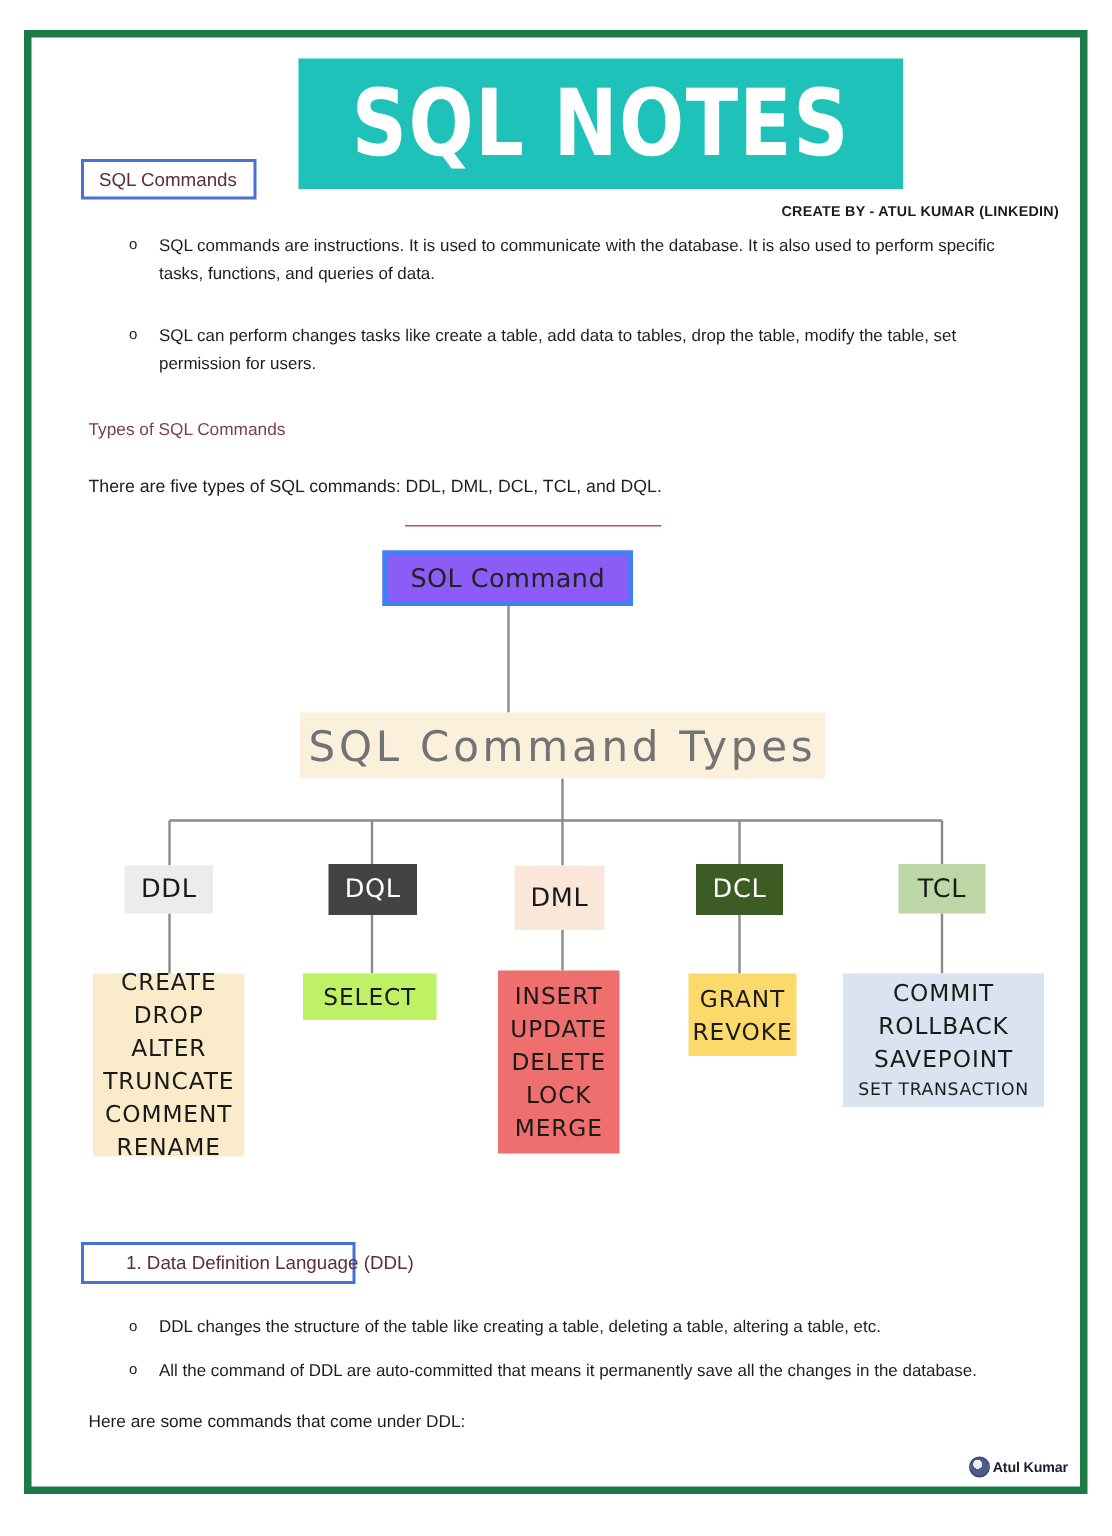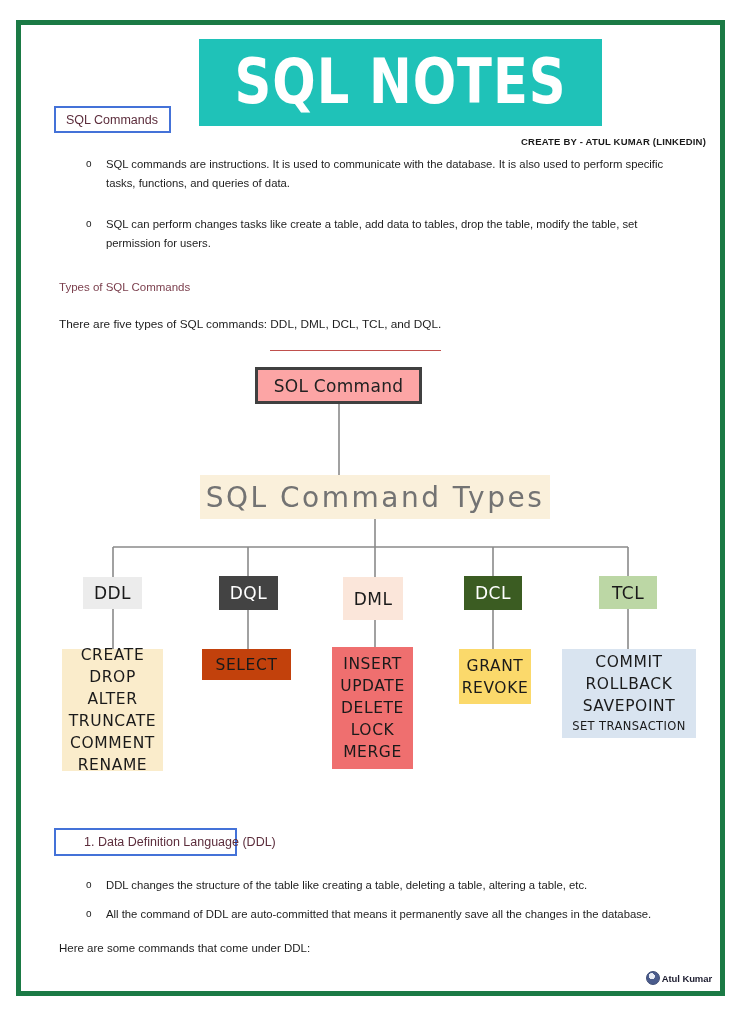--- a/index.html
+++ b/index.html
@@ -144,22 +144,22 @@
   .dg-box{
     position:absolute;
     box-sizing:border-box;
     display:flex; flex-direction:column;
     align-items:center; justify-content:center;
     font-family:"DejaVu Sans", sans-serif;
   }
 
   #box-root{
     left:234px; top:12px; width:167px; height:37px;
-    border:3px solid #404040;
-    background:#fca5a5;
+    border:3px solid #3b82f6;
+    background:#8b5cf6;
   }
   #box-root span{
     font-size:17px; color:#222; letter-spacing:0.3px;
   }
 
   #box-types{
     left:179px; top:120px; width:350px; height:44px;
     background:#faf0db;
   }
   #box-types span{
@@ -186,21 +186,21 @@
     letter-spacing:0.6px;
     padding:6px 0;
   }
   .cmd-box .small-line{ font-size:11.5px; letter-spacing:0.4px; line-height:19px;}
 
   
   #cat-ddl{ left:62px; top:222px; width:59px; height:32px; background:#ececec; color:#1a1a1a;}
   #cmd-ddl{ left:41px; top:294px; width:101px; height:122px; background:#faeccb;}
   
   #cat-dql{ left:198px; top:221px; width:59px; height:34px; background:#434343; color:#ffffff;}
-  #cmd-dql{ left:181px; top:294px; width:89px; height:31px; background:#c2410c;}
+  #cmd-dql{ left:181px; top:294px; width:89px; height:31px; background:#bef264;}
   
   #cat-dml{ left:322px; top:222px; width:60px; height:43px; background:#fbe6da; color:#1a1a1a;}
   #cmd-dml{ left:311px; top:292px; width:81px; height:122px; background:#ef6f6f;}
   
   #cat-dcl{ left:443px; top:221px; width:58px; height:34px; background:#3b5c22; color:#ffffff;}
   #cmd-dcl{ left:438px; top:294px; width:72px; height:55px; background:#fbd96b;}
   
   #cat-tcl{ left:578px; top:221px; width:58px; height:33px; background:#bcd7a5; color:#1a1a1a;}
   #cmd-tcl{ left:541px; top:294px; width:134px; height:89px; background:#d9e4f0;}
 

